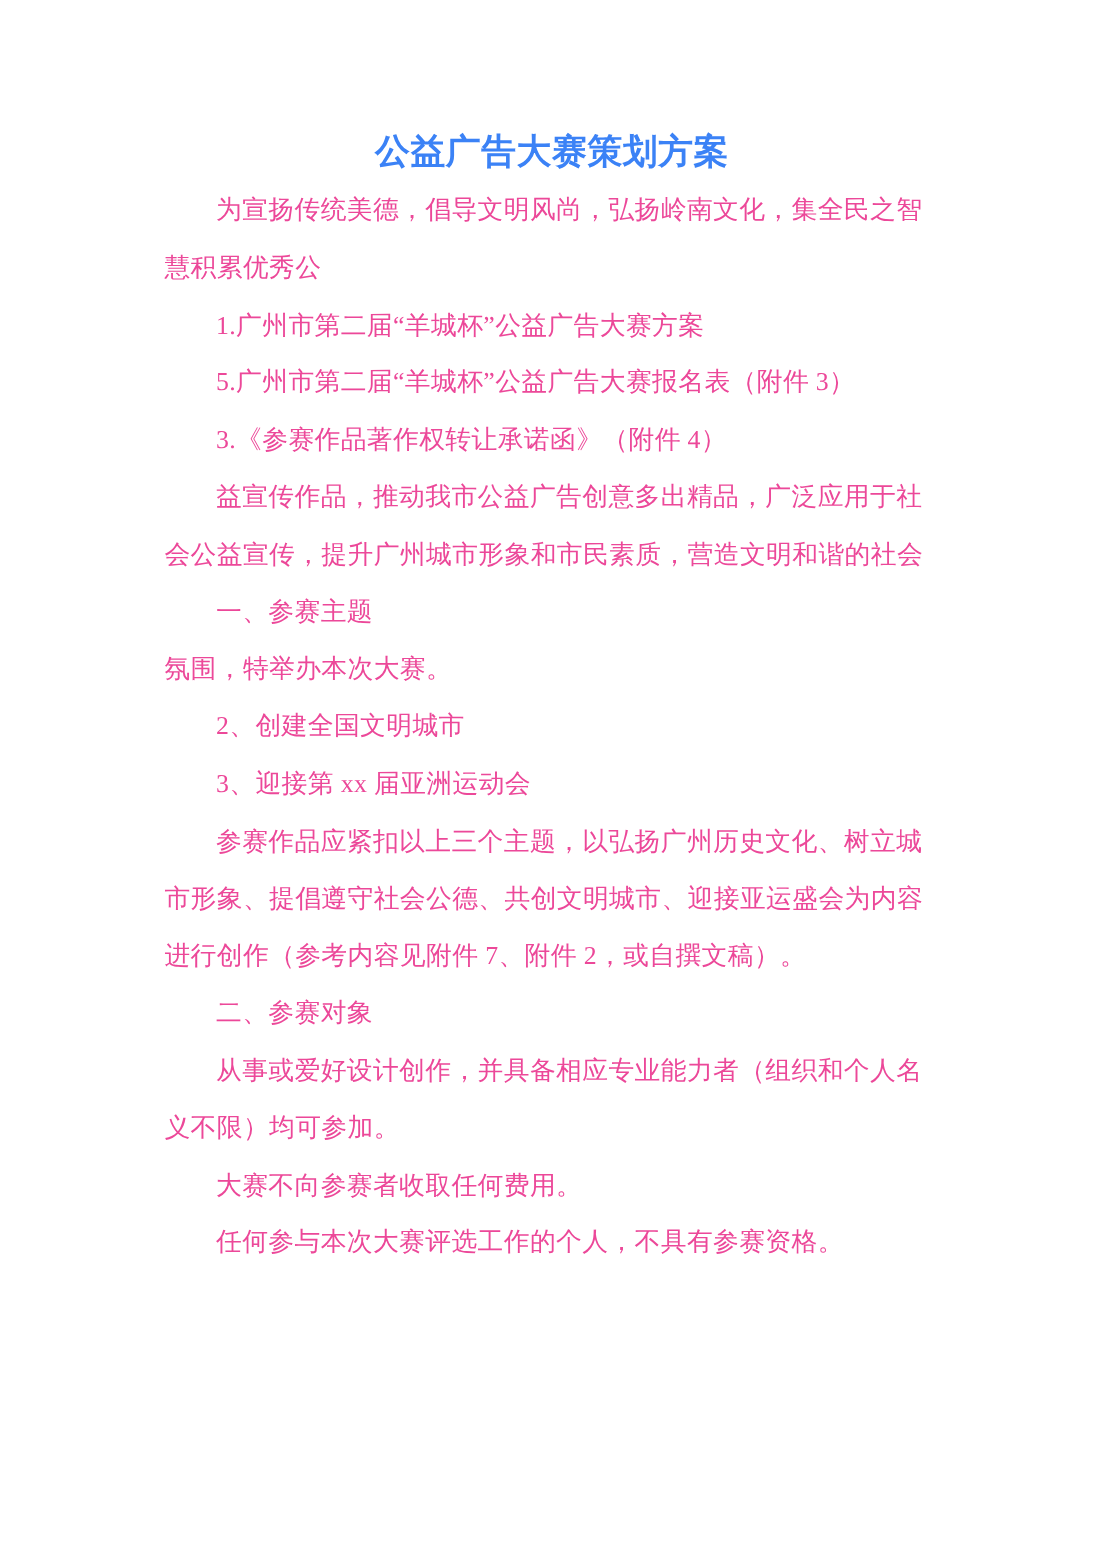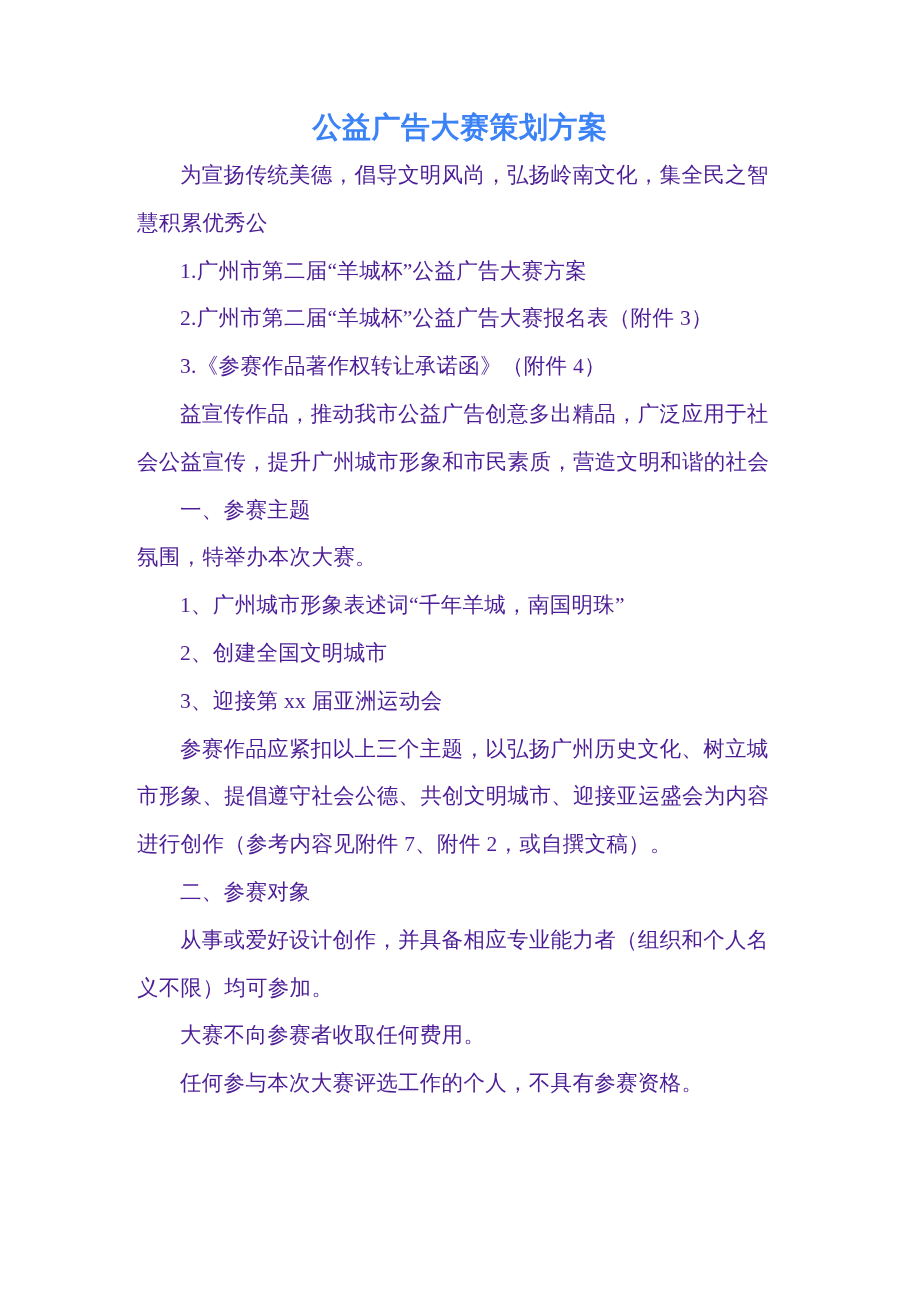--- a/index.html
+++ b/index.html
@@ -29,40 +29,39 @@
     position: absolute;
     top: 152px;
     left: 137px;
     width: 640px;
   }
   .line {
     font-size: 21.5px;
     line-height: 47.8px;
     letter-spacing: 0.3px;
     white-space: nowrap;
-    color: #4c1d95;
+    color: #ec4899;
   }
   .line.indent { padding-left: 43px; }
 </style>
 </head>
 <body>
 
 <div class="page">
   <h1 class="doc-title">公益广告大赛策划方案</h1>
   <div class="doc-body">
       <div class="line indent">为宣扬传统美德，倡导文明风尚，弘扬岭南文化，集全民之智</div>
       <div class="line">慧积累优秀公</div>
       <div class="line indent">1.广州市第二届“羊城杯”公益广告大赛方案</div>
-      <div class="line indent">2.广州市第二届“羊城杯”公益广告大赛报名表（附件 3）</div>
+      <div class="line indent">5.广州市第二届“羊城杯”公益广告大赛报名表（附件 3）</div>
       <div class="line indent">3.《参赛作品著作权转让承诺函》（附件 4）</div>
       <div class="line indent">益宣传作品，推动我市公益广告创意多出精品，广泛应用于社</div>
       <div class="line">会公益宣传，提升广州城市形象和市民素质，营造文明和谐的社会</div>
       <div class="line indent">一、参赛主题</div>
       <div class="line">氛围，特举办本次大赛。</div>
-      <div class="line indent">1、广州城市形象表述词“千年羊城，南国明珠”</div>
       <div class="line indent">2、创建全国文明城市</div>
       <div class="line indent">3、迎接第 xx 届亚洲运动会</div>
       <div class="line indent">参赛作品应紧扣以上三个主题，以弘扬广州历史文化、树立城</div>
       <div class="line">市形象、提倡遵守社会公德、共创文明城市、迎接亚运盛会为内容</div>
       <div class="line">进行创作（参考内容见附件 7、附件 2，或自撰文稿）。</div>
       <div class="line indent">二、参赛对象</div>
       <div class="line indent">从事或爱好设计创作，并具备相应专业能力者（组织和个人名</div>
       <div class="line">义不限）均可参加。</div>
       <div class="line indent">大赛不向参赛者收取任何费用。</div>
       <div class="line indent">任何参与本次大赛评选工作的个人，不具有参赛资格。</div>

